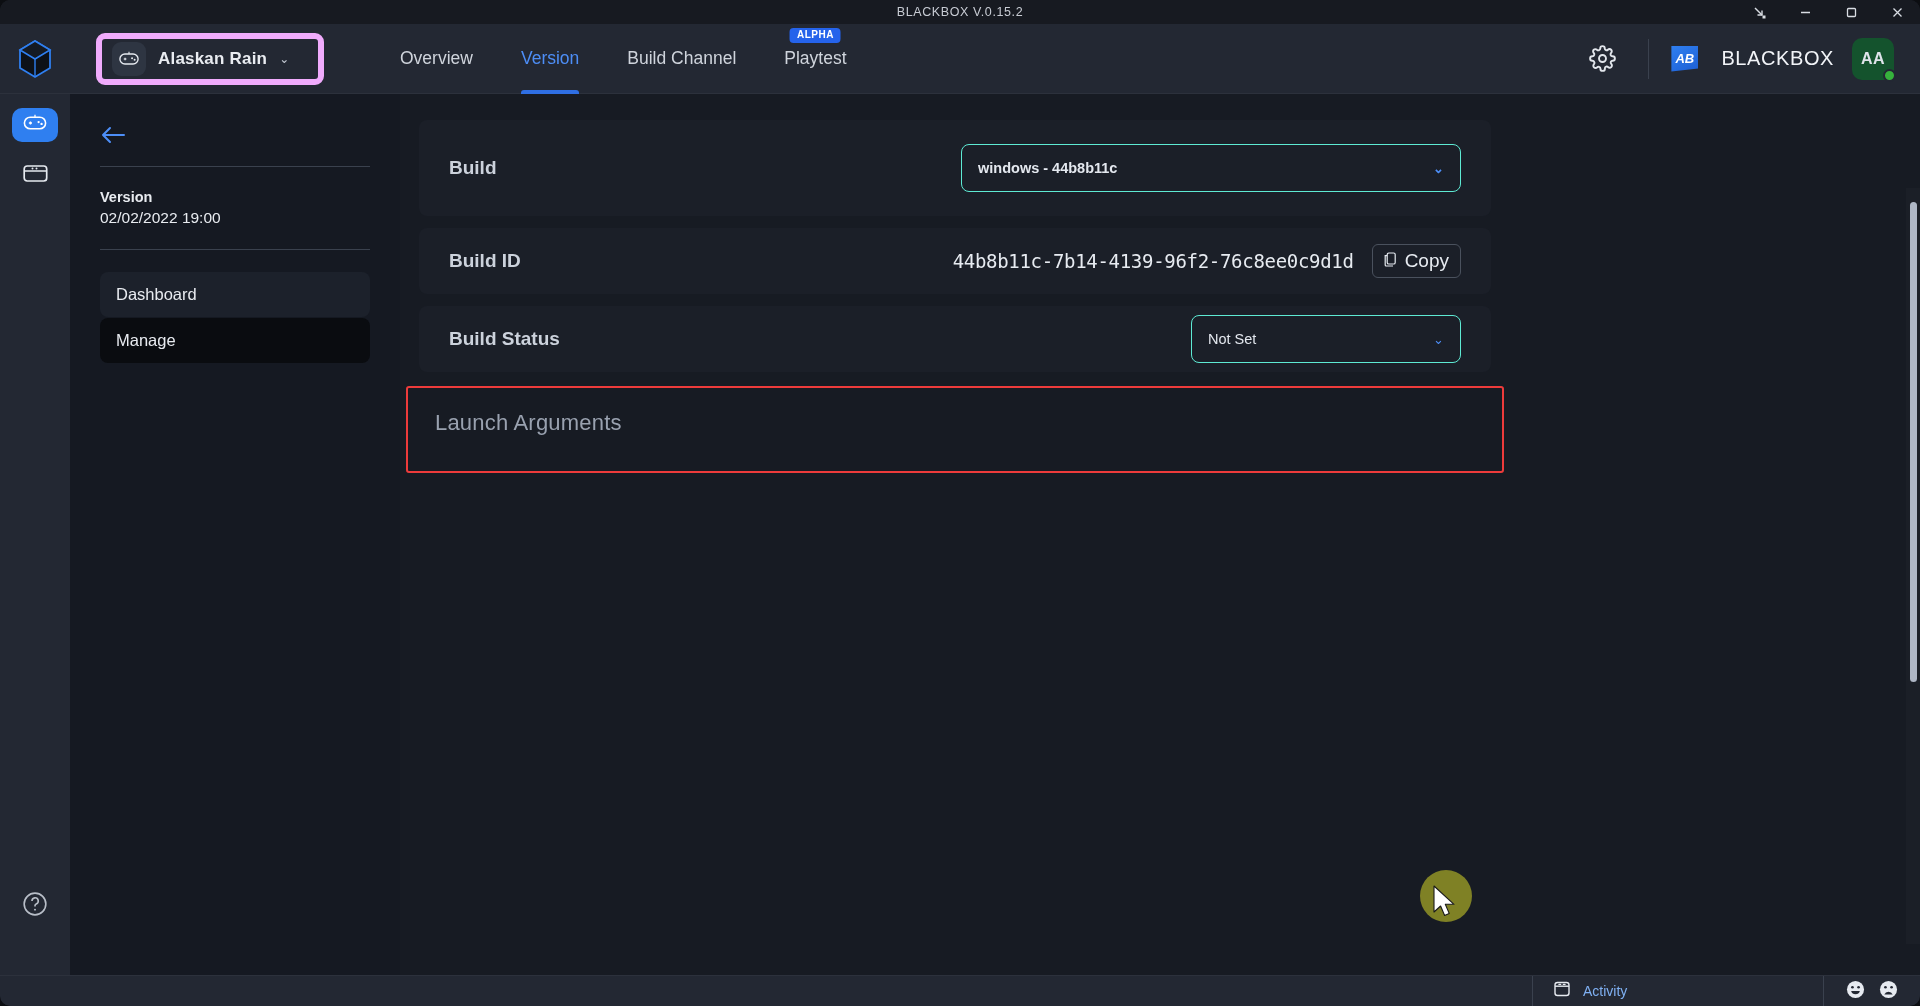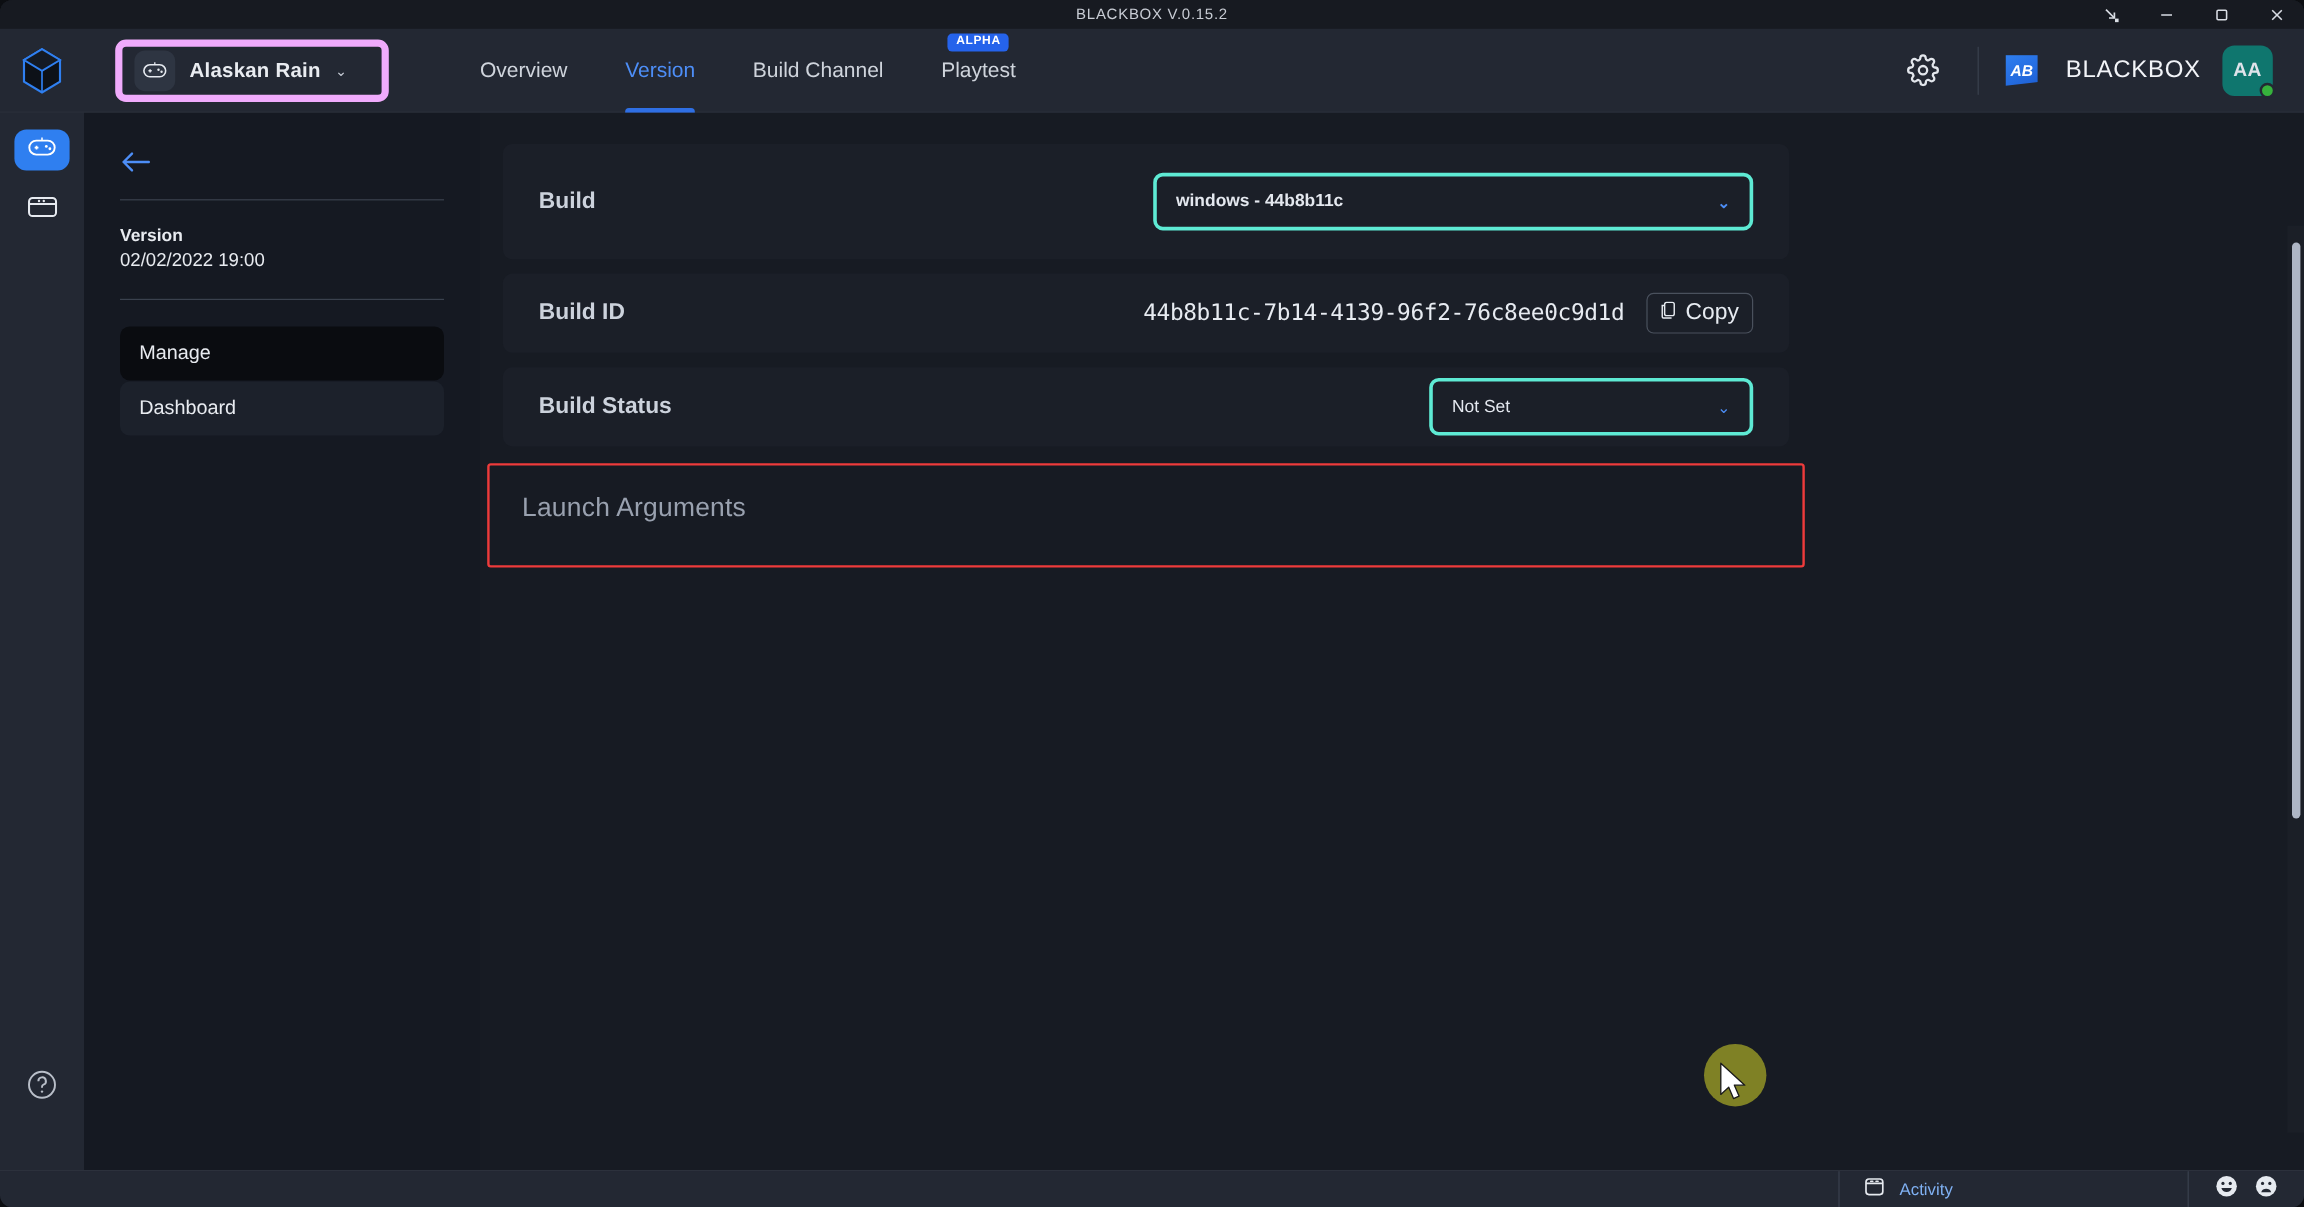--- a/index.html
+++ b/index.html
@@ -187,21 +187,21 @@
   }
   .brand-text {
     color: #f2f4f8;
     font-size: 20px;
     letter-spacing: 0.6px;
   }
   .avatar-wrap { position: relative; width: 42px; height: 42px; }
   .avatar {
     width: 42px; height: 42px;
     border-radius: 10px;
-    background: #0f766e;
+    background: #14532d;
     display: flex;
     align-items: center;
     justify-content: center;
     color: #dfe3ea;
     font-size: 16px;
     font-weight: bold;
     letter-spacing: 0.5px;
   }
   .status-dot {
     position: absolute;
@@ -306,21 +306,21 @@
   .card-build { height: 96px; }
   .card-row   { height: 66px; }
   .card-label {
     font-size: 19px;
     font-weight: bold;
     color: #ccd2dc;
   }
   .select {
     margin-left: auto;
     height: 48px;
-    border: 3px solid #5eead4;
+    border: 1px solid #5eead4;
     border-radius: 8px;
     display: flex;
     align-items: center;
     padding: 0 16px;
     color: #e4e8ef;
     font-size: 14.5px;
     font-weight: bold;
     background: #1b1f28;
   }
   .select .chev { margin-left: auto; color: #4d8ef7; font-size: 13px; }
@@ -598,25 +598,25 @@
     <div class="back-arrow">
       <svg width="26" height="18" viewBox="0 0 26 18">
         <path d="M24 9 H3 M10 2 L3 9 L10 16" stroke="#4d8ef7" stroke-width="2" fill="none" stroke-linecap="round" stroke-linejoin="round"></path>
       </svg>
     </div>
     <div class="side-rule"></div>
     <div class="side-label">Version</div>
     <div class="side-value">02/02/2022 19:00</div>
     <div class="side-rule"></div>
     <div class="side-menu">
+      <div class="side-item hovered">
+        <span>Dashboard</span>
+      </div>
       <div class="side-item active">
         <span>Manage</span>
-      </div>
-      <div class="side-item hovered">
-        <span>Dashboard</span>
       </div>
     </div>
   </div>
 
   <div class="main">
     <div class="main-inner">
 
       <div class="card card-build">
         <span class="card-label">Build</span>
         <div class="select select-build">

